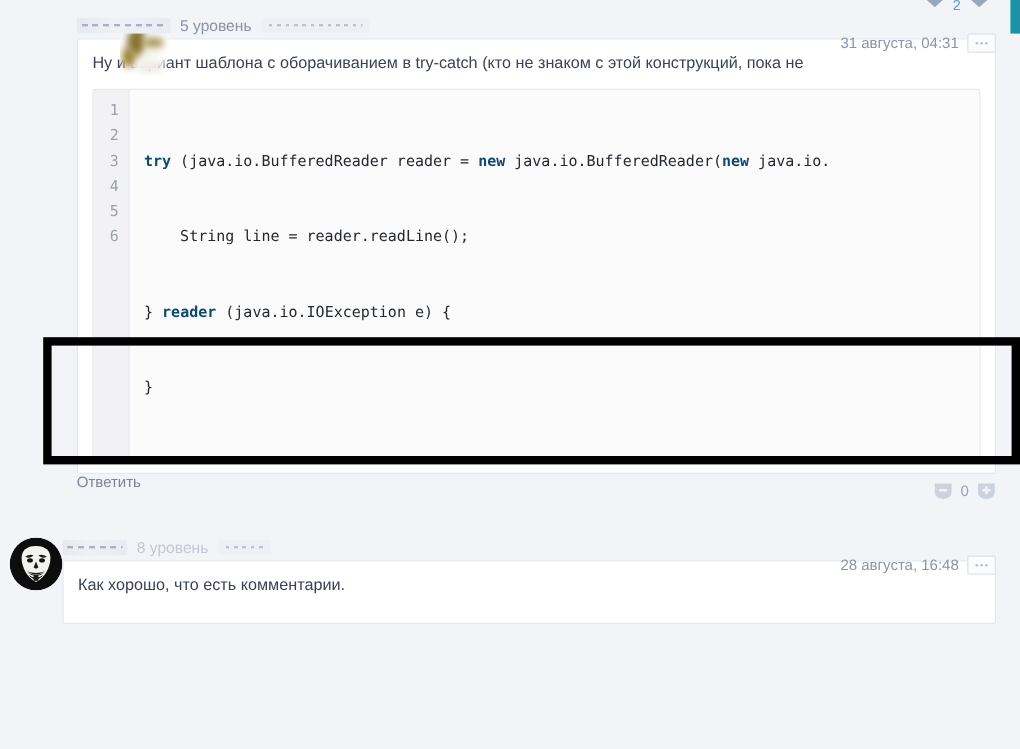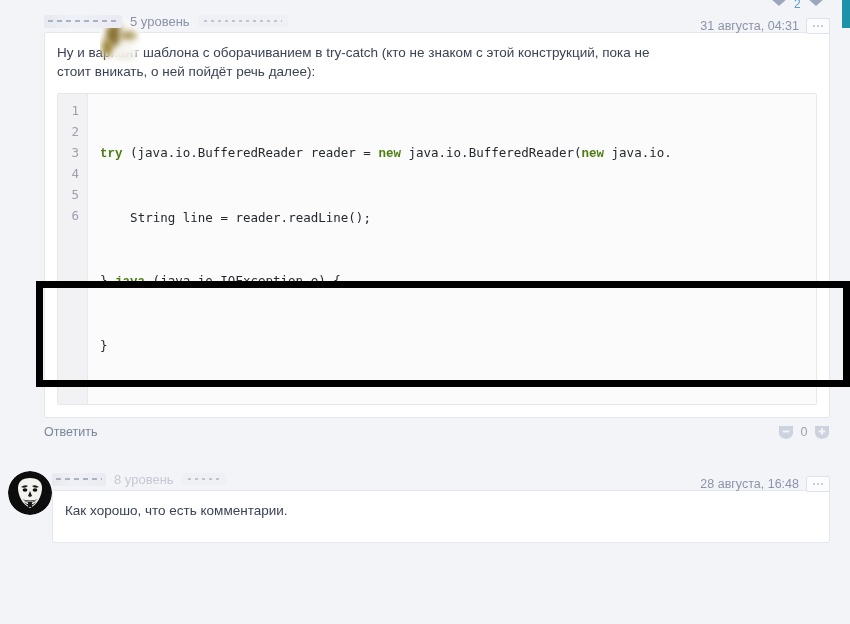--- a/index.html
+++ b/index.html
@@ -57,21 +57,21 @@
 
   
   .thread {
     position: absolute;
     top: 10px; left: 0;
     width: 842px;
   }
 
   .comment {
     position: relative;
-    padding-left: 44px;
+    padding-left: 64px;
     padding-right: 12px;
     margin-bottom: 4px;
   }
   .comment.indent2 { padding-left: 52px; }
 
   
   .avatar {
     position: absolute;
     left: 52px;
     top: 3px;
@@ -137,21 +137,21 @@
     content: "";
     position: absolute;
     left: 6px; top: 5px; right: 6px;
     height: 2px;
     background: repeating-linear-gradient(90deg,#a9b0c0 0,#a9b0c0 3px,transparent 3px,transparent 7px);
     opacity: .7;
   }
 
   .c-head-right {
     position: absolute;
-    right: 0; top: 5px;
+    right: 0; top: 15px;
     display: flex;
     align-items: center;
     gap: 7px;
     height: 22px;
   }
   .c-date {
     font-size: 12.5px;
     color: #8b93a8;
     white-space: nowrap;
   }
@@ -207,28 +207,28 @@
     color: #9aa0ad;
     user-select: none;
   }
   .codelines {
     padding: 6px 8px 6px 12px;
     white-space: pre;
     overflow: hidden;
     color: #24292e;
     flex: 1;
   }
-  .kw { color: #4d7c0f; font-weight: bold; font-family: Liberation Mono, monospace; }
+  .kw { color: #0c4a6e; font-weight: bold; }
 
   
   .c-foot {
     position: relative;
     height: 28px;
     display: flex;
-    align-items: center;
+    align-items: flex-start;
   }
   .reply-link {
     font-size: 12.5px;
     color: #7b8498;
   }
   .votes {
     position: absolute;
     right: 0; top: 0;
     height: 28px;
     display: flex;
@@ -296,36 +296,35 @@
             <i></i>
             <i></i>
             <i></i>
           </span>
       </span>
     </div>
 
     <div class="c-body">
       <div class="c-text">
         <p>Ну и вариант шаблона с оборачиванием в try-catch (кто не знаком с этой конструкций, пока не</p>
-        <p>стоит вникать, о ней пойдёт речь далее):</p>
       </div>
 
       <div class="code-wrap">
         <div class="gutter">
           <div>1</div>
           <div>2</div>
           <div>3</div>
           <div>4</div>
           <div>5</div>
           <div>6</div>
         </div>
         <div class="codelines">
           <div><span class="kw">try</span> (java.io.BufferedReader reader = <span class="kw">new</span> java.io.BufferedReader(<span class="kw">new</span> java.io.</div>
           <div>    String line = reader.readLine();</div>
-          <div>} <span class="kw">java</span> (java.io.IOException e) {</div>
+          <div>} <span class="kw">reader</span> (java.io.IOException e) {</div>
           <div>}</div>
         </div>
       </div>
     </div>
 
     <div class="c-foot">
       <span class="reply-link">Ответить</span>
       <span class="votes">
         <span class="vbtn">
           <svg viewBox="0 0 16 15">

